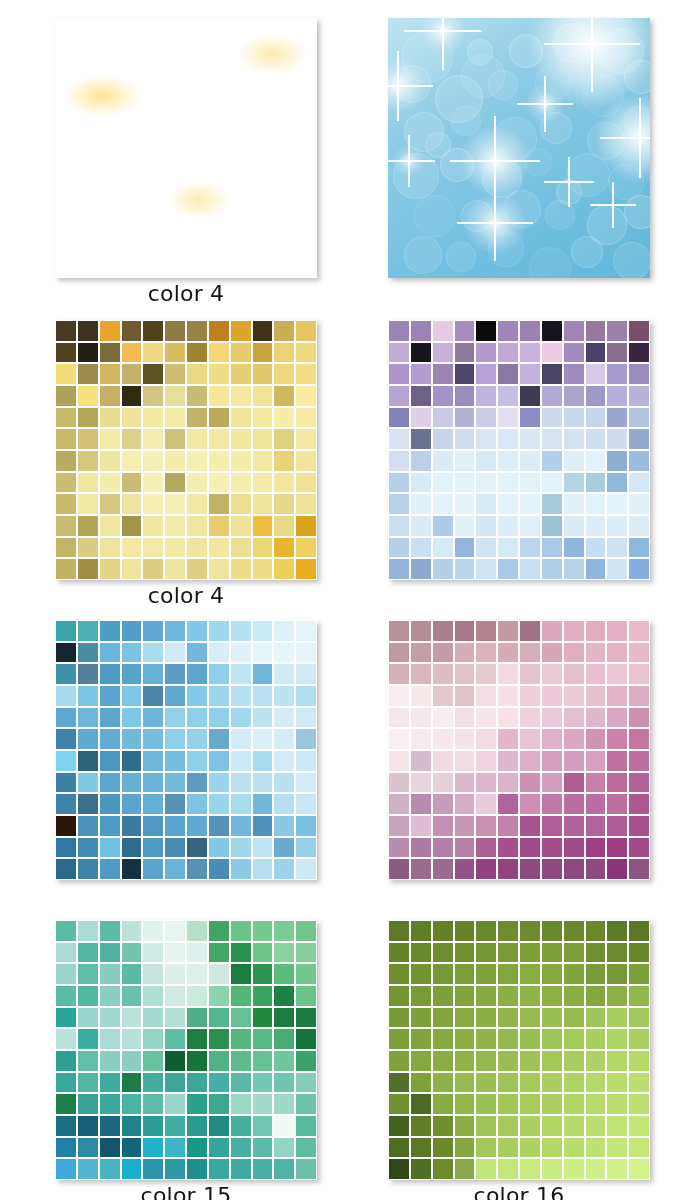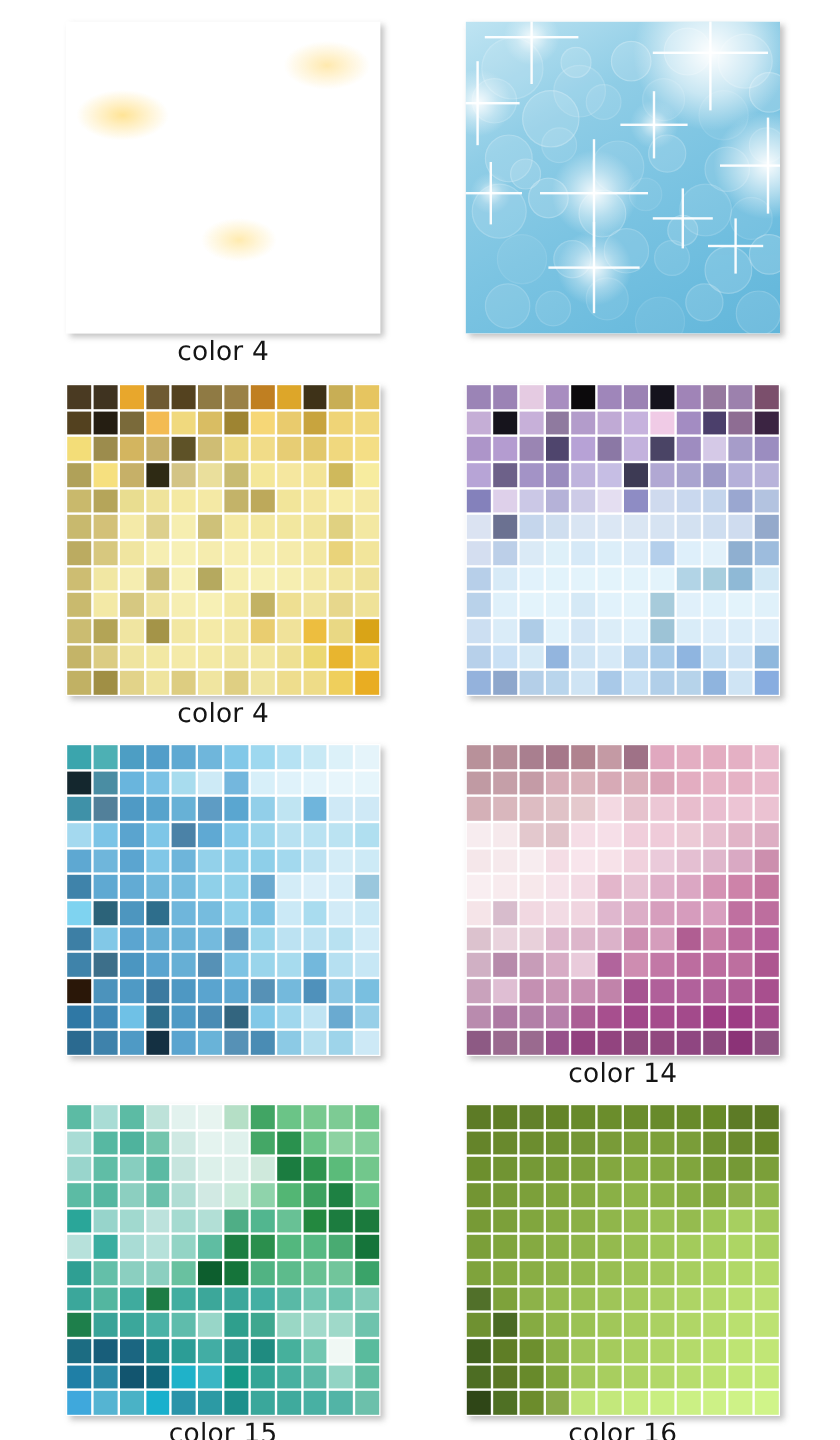--- a/index.html
+++ b/index.html
@@ -821,21 +821,20 @@
             <i style="background: rgb(146, 68, 127);"></i>
             <i style="background: rgb(142, 74, 126);"></i>
             <i style="background: rgb(145, 72, 127);"></i>
             <i style="background: rgb(143, 70, 129);"></i>
             <i style="background: rgb(140, 74, 127);"></i>
             <i style="background: rgb(139, 51, 119);"></i>
             <i style="background: rgb(142, 83, 131);"></i>
           </div>
         </div>
       </div>
-      <div class="swatch-label" style="height: 30px;">color 14</div>
     </div>
     <div class="swatch-cell" style="left: 41px; top: 920px;">
       <div class="tile" style="width: 262px; height: 260px;">
         <div class="tile-inner">
           <div class="mosaic">
             <i style="background: rgb(92, 187, 164);"></i>
             <i style="background: rgb(169, 220, 213);"></i>
             <i style="background: rgb(92, 187, 164);"></i>
             <i style="background: rgb(189, 226, 217);"></i>
             <i style="background: rgb(226, 242, 238);"></i>

